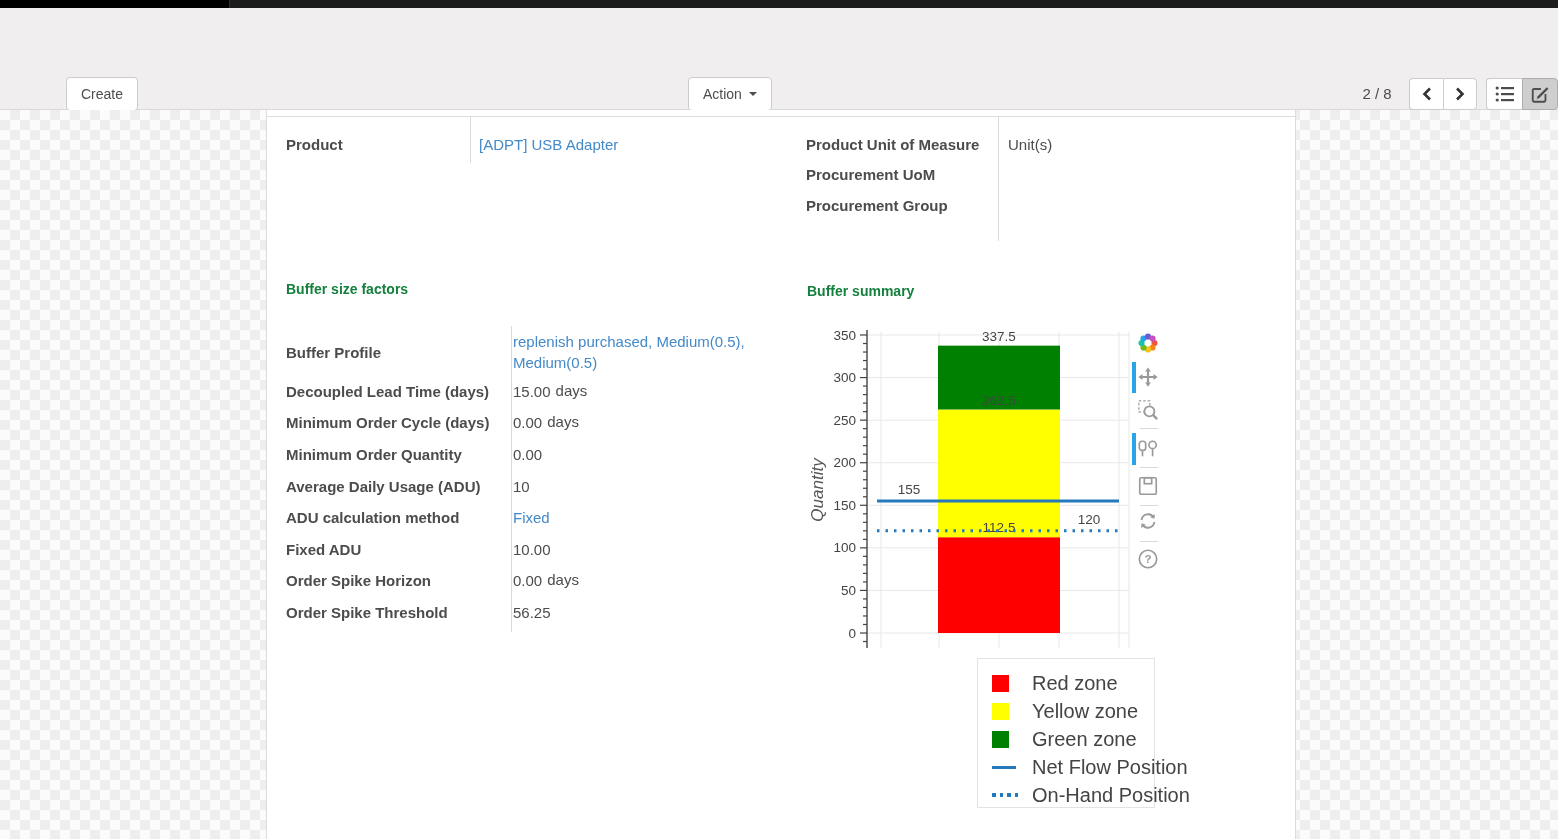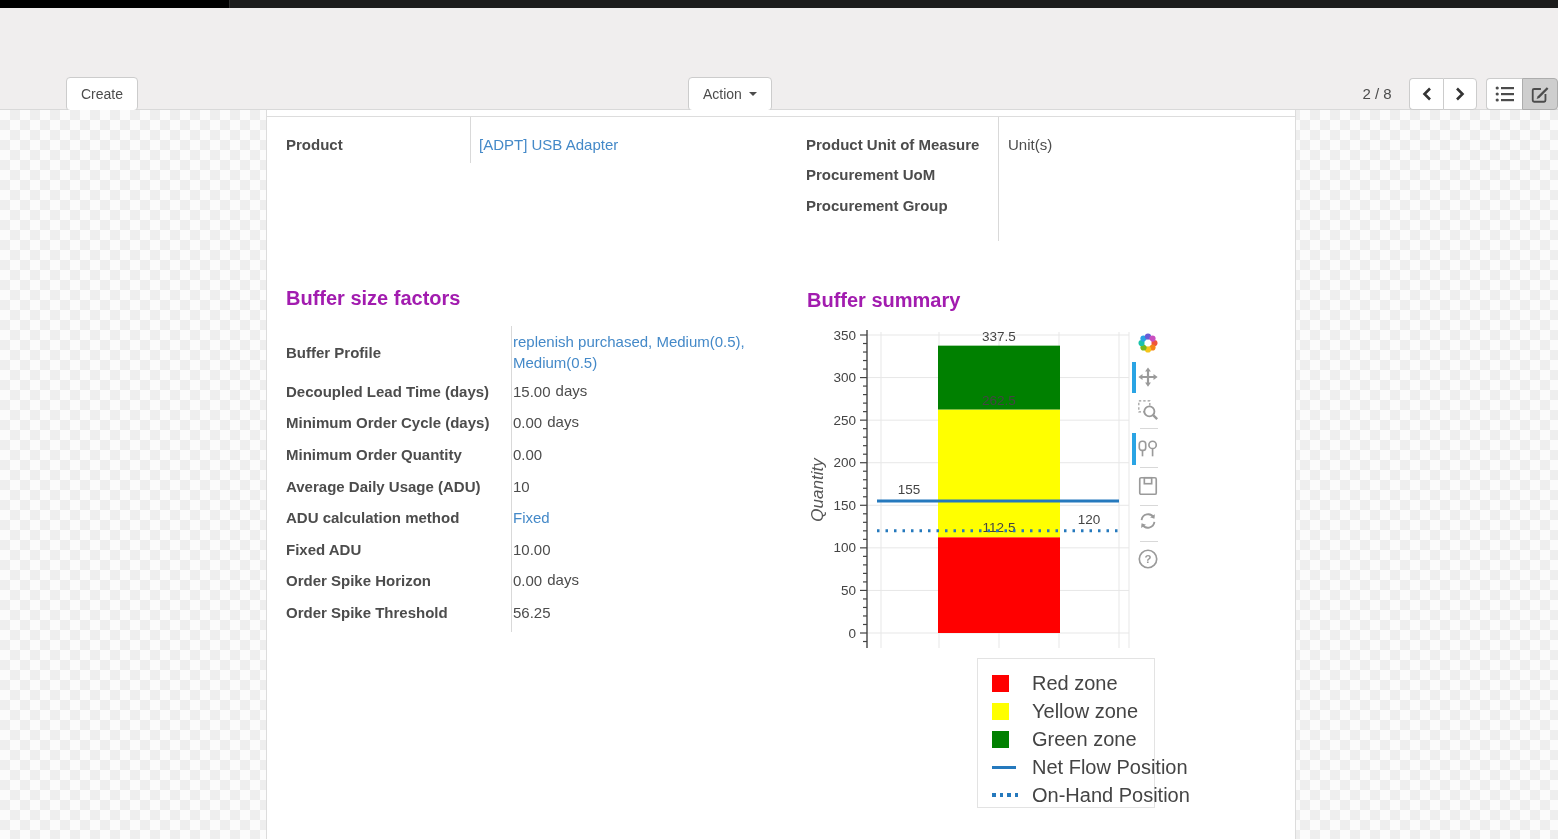--- a/index.html
+++ b/index.html
@@ -65,21 +65,21 @@
   .g-topleft .o-label { width:184px; }
   .g-topright .o-label { width:192px; padding-left:0; }
   .g-factors .o-label { width:225px; }
   .o-value { font-size:15px; color:#4c4c4c; line-height:21px; flex:1; }
   .g-topleft .o-value { padding-left:9px; }
   .g-topright .o-value { padding-left:10px; }
   .g-factors .o-value { padding-left:2px; }
   .o-link { color:#4489c8; cursor:pointer; }
   .o-suffix { margin-left:5px; position:relative; top:-1px; }
 
-  .sec-title { position:absolute; font-size:20px; font-weight:bold; color:#a21caf;margin-top:6px; }
+  .sec-title { position:absolute; font-size:14px; font-weight:bold; color:#15803d; }
   .t-factors { left:19px; top:171px; }
   .t-summary { left:540px; top:173px; }
 
   
   .chart-svg { position:absolute; left:534px; top:210px; }
 
   
   .modebar { position:absolute; }
   .mb-icon { position:absolute; width:24px; height:24px; cursor:pointer; }
   .mb-div { position:absolute; width:18px; height:1px; background:#d8d8d8; }

